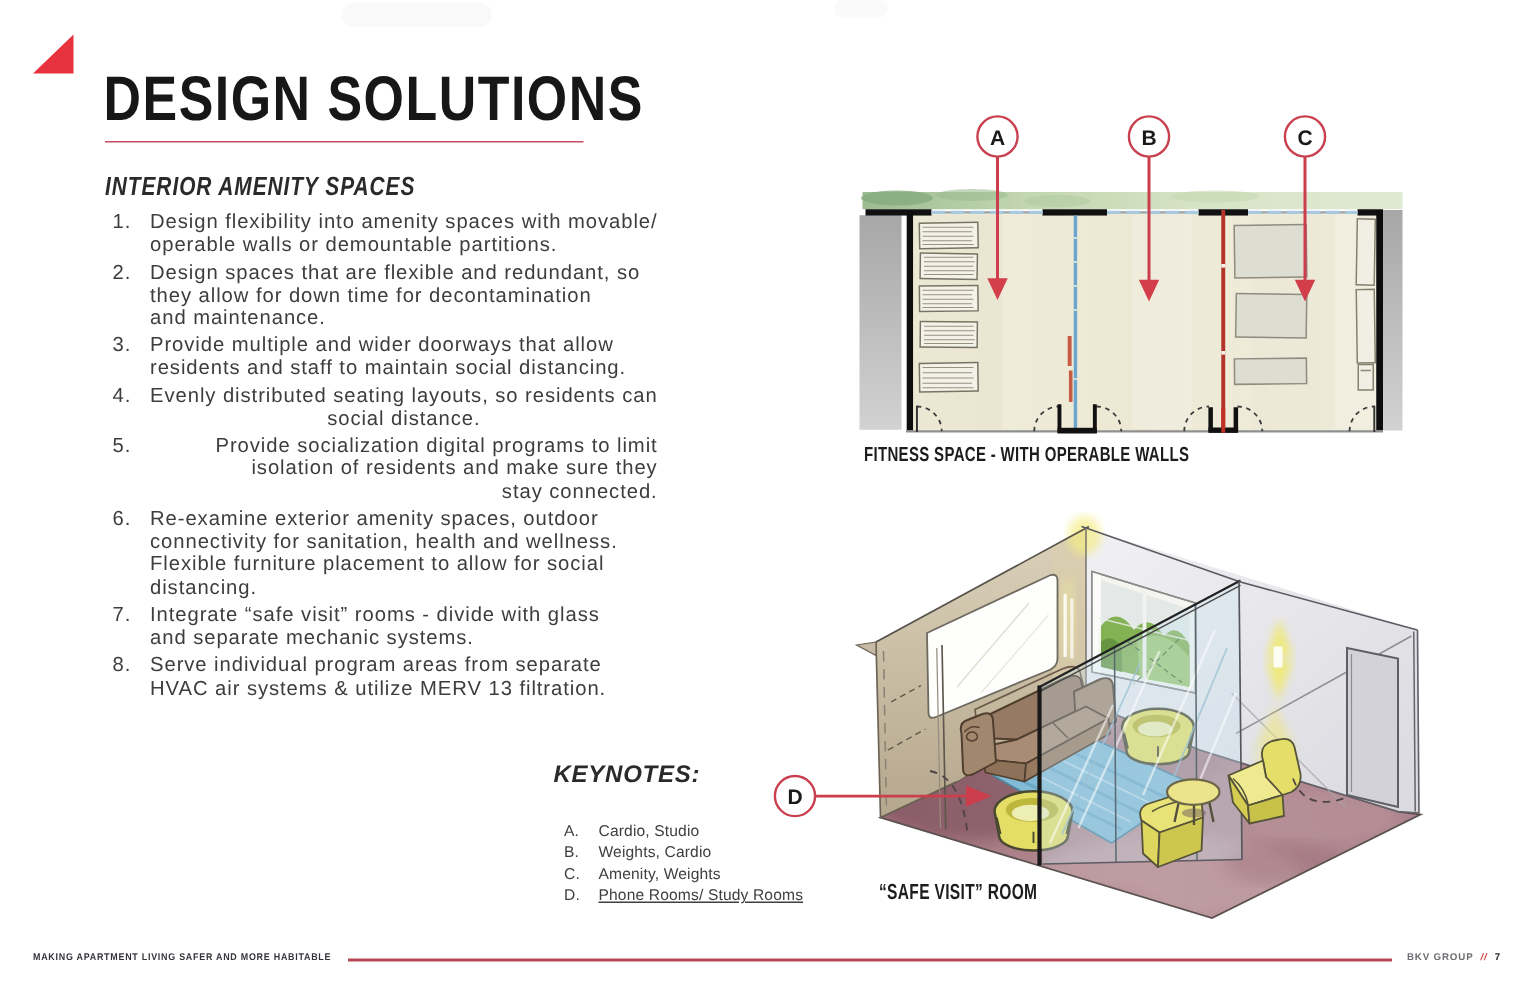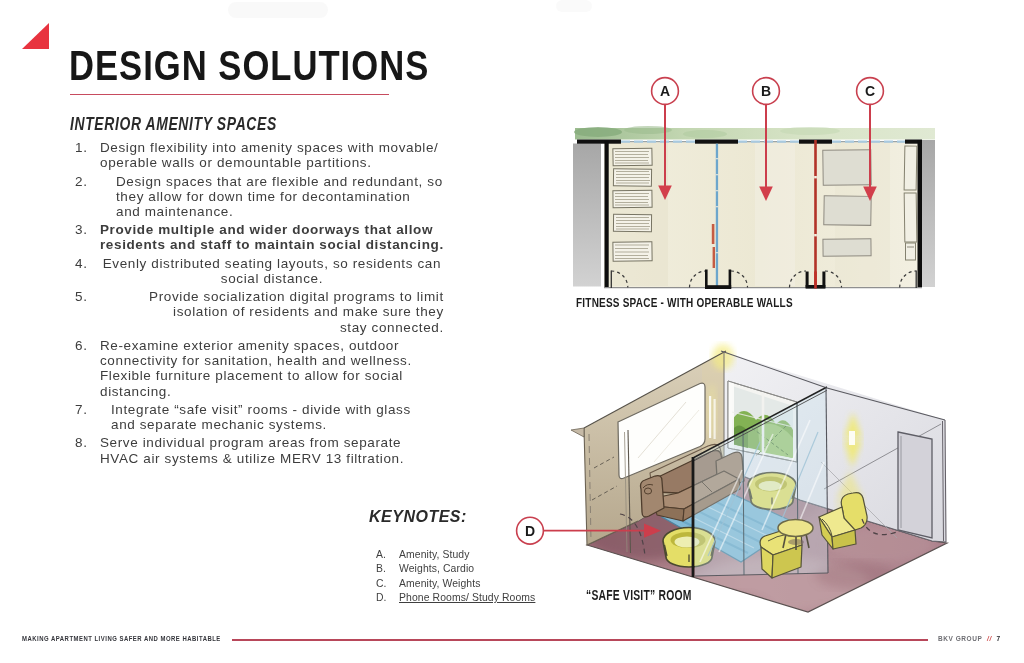--- a/index.html
+++ b/index.html
@@ -25,60 +25,60 @@
 
 <div class="abs" id="list" style="left:75px;top:140px;font-size:13.5px;line-height:15.2px;color:#3d3d3d;letter-spacing:0.62px;">
 
   <div style="position:relative;margin-bottom:3.1px;">
       <span style="position:absolute;left:0;">1.</span>
       <div style="margin-left:25px;">Design flexibility into amenity spaces with movable/<br>operable walls or demountable partitions.</div>
     </div>
 
   <div style="position:relative;margin-bottom:3.1px;">
       <span style="position:absolute;left:0;">2.</span>
-      <div style="margin-left:41px;">Design spaces that are flexible and redundant, so<br>they allow for down time for decontamination<br>and maintenance.</div>
+      <div style="margin-left:25px;">Design spaces that are flexible and redundant, so<br>they allow for down time for decontamination<br>and maintenance.</div>
     </div>
 
   <div style="position:relative;margin-bottom:3.1px;">
       <span style="position:absolute;left:0;">3.</span>
-      <div style="margin-left:25px;font-weight:bold;">Provide multiple and wider doorways that allow<br>residents and staff to maintain social distancing.</div>
+      <div style="margin-left:25px;">Provide multiple and wider doorways that allow<br>residents and staff to maintain social distancing.</div>
     </div>
 
   <div style="position:relative;margin-bottom:3.1px;">
       <span style="position:absolute;left:0;">4.</span>
       <div style="margin-left:25px;text-align:center;">Evenly distributed seating layouts, so residents can<br>social distance.</div>
     </div>
 
   <div style="position:relative;margin-bottom:3.1px;">
       <span style="position:absolute;left:0;">5.</span>
       <div style="margin-left:25px;text-align:right;">Provide socialization digital programs to limit<br>isolation of residents and make sure they<br>stay connected.</div>
     </div>
 
   <div style="position:relative;margin-bottom:3.1px;">
       <span style="position:absolute;left:0;">6.</span>
       <div style="margin-left:25px;">Re-examine exterior amenity spaces, outdoor<br>connectivity for sanitation, health and wellness.<br>Flexible furniture placement to allow for social<br>distancing.</div>
     </div>
 
   <div style="position:relative;margin-bottom:3.1px;">
       <span style="position:absolute;left:0;">7.</span>
-      <div style="margin-left:36px;">Integrate “safe visit” rooms - divide with glass<br>and separate mechanic systems.</div>
+      <div style="margin-left:25px;">Integrate “safe visit” rooms - divide with glass<br>and separate mechanic systems.</div>
     </div>
 
   <div style="position:relative;margin-bottom:3.1px;">
       <span style="position:absolute;left:0;">8.</span>
       <div style="margin-left:25px;">Serve individual program areas from separate<br>HVAC air systems &amp; utilize MERV 13 filtration.</div>
     </div>
 </div>
 
 <div class="abs" style="left:369px;top:508px;font-size:16px;font-weight:bold;font-style:italic;color:#2a2a2a;letter-spacing:0.5px;">KEYNOTES:</div>
 
 <div class="abs" style="left:376px;top:548px;font-size:10.4px;line-height:14.4px;color:#3f3f3f;letter-spacing:0.1px;">
   <div style="position:relative;">
       <span style="position:absolute;left:0;">A.</span>
-      <div style="margin-left:23px;">Amenity, Study</div>
+      <div style="margin-left:23px;">Cardio, Studio</div>
     </div>
   <div style="position:relative;">
       <span style="position:absolute;left:0;">B.</span>
       <div style="margin-left:23px;">Weights, Cardio</div>
     </div>
   <div style="position:relative;">
       <span style="position:absolute;left:0;">C.</span>
       <div style="margin-left:23px;">Amenity, Weights</div>
     </div>
   <div style="position:relative;">

